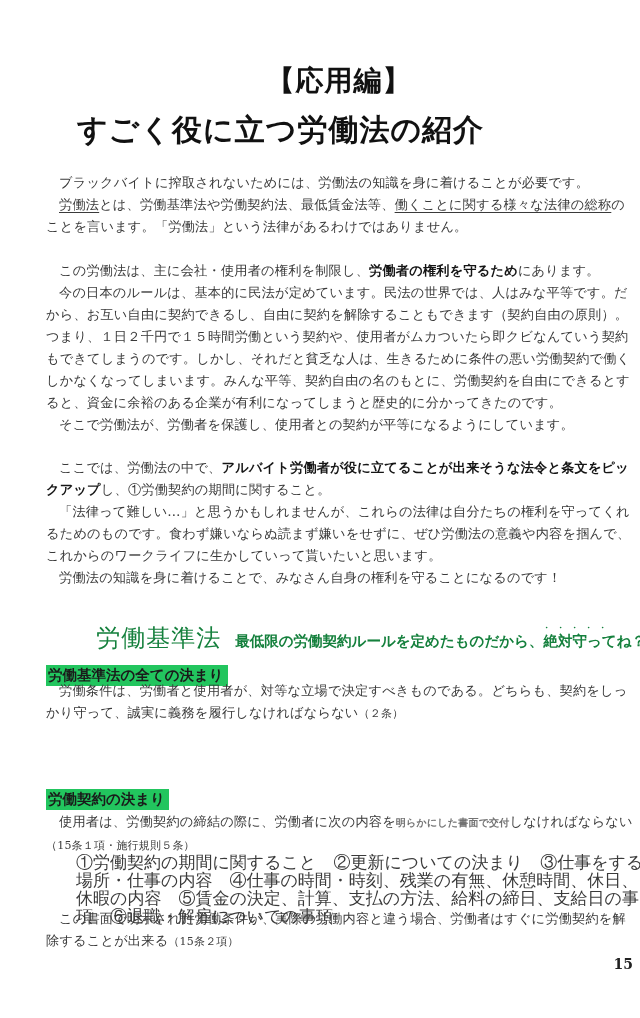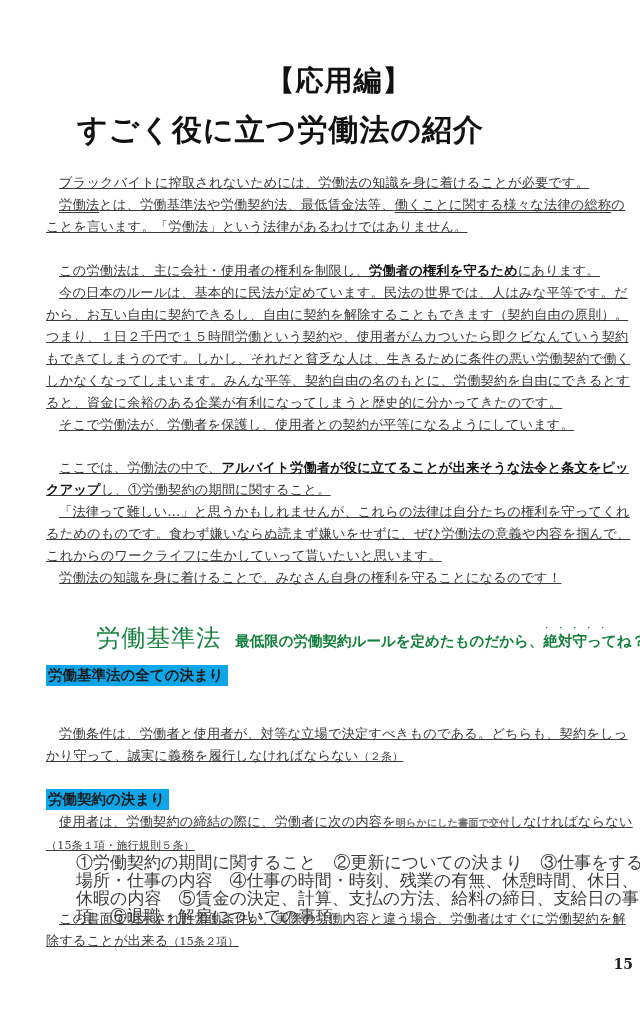--- a/index.html
+++ b/index.html
@@ -16,21 +16,20 @@
   }
   .title-main {
     position: absolute; left: 0; width: 523px; top: 110px; text-align: center;
     font-family: "DejaVu Sans", "Liberation Sans", sans-serif;
     font-weight: bold; font-size: 30px; color: #111; letter-spacing: 1px;
   }
   .para {
     position: absolute; left: 27px; width: 590px;
     font-size: 13.2px; line-height: 22px; color: #3a3a3a;
     letter-spacing: 0.2px;
-    text-decoration: underline;
   }
   .para p { margin: 0; text-indent: 13px; }
   .u { text-decoration: underline; text-underline-offset: 3px; }
   .bs { font-weight: bold; color: #151515; font-family: "DejaVu Sans", "Liberation Sans", sans-serif; }
   .big-bold { font-weight: bold; color: #737373; font-family: "DejaVu Sans", "Liberation Sans", sans-serif; font-size: 10px; }
   .small { font-size: 11px; }
   .section-heading {
     position: absolute; left: 27px; top: 622px; width: 600px;
     font-family: Liberation Serif, serif; color: #15803d;
     white-space: nowrap;
@@ -40,21 +39,21 @@
   .section-heading .h-sub { font-size: 14.5px; font-weight: bold; margin-left: 14px; }
   .dotted { position: relative; }
   .dotted::before {
     content: "・・・・・"; position: absolute; left: -2px; top: -12px;
     font-size: 10px; letter-spacing: 4px; font-weight: normal;
   }
   .sub-heading {
     position: absolute; left: 27px;
     font-family: "DejaVu Sans", "Liberation Sans", sans-serif;
     font-weight: bold; font-size: 14.5px; color: #1a1a1a;
-    background: #0ea5e9; padding: 1px 4px 1px 2px;
+    background: #22c55e; padding: 1px 4px 1px 2px;
   }
   .list-block {
     position: absolute; left: 57px; width: 570px;
     font-size: 17px; line-height: 18px; color: #3a3a3a;
   }
   .page-number {
     position: absolute; right: 26px; top: 956px;
     font-family: "DejaVu Serif", "Liberation Serif", serif; font-weight: bold;
     font-size: 14px; color: #222;
   }
@@ -82,21 +81,21 @@
     <p><span>ここでは、労働法の中で、</span><span class="bs">アルバイト労働者が役に立てることが出来そうな法令と条文をピックアップ</span><span>し、①労働契約の期間に関すること。</span></p>
     <p>「法律って難しい…」と思うかもしれませんが、これらの法律は自分たちの権利を守ってくれるためのものです。食わず嫌いならぬ読まず嫌いをせずに、ぜひ労働法の意義や内容を掴んで、これからのワークライフに生かしていって貰いたいと思います。</p>
     <p>労働法の知識を身に着けることで、みなさん自身の権利を守ることになるのです！</p>
   </div>
 
   <div class="section-heading">
     <span class="h-main">労働基準法</span><span class="h-sub"><span>最低限の労働契約ルールを定めたものだから、</span><span class="dotted">絶対守ってね</span><span>？</span></span>
   </div>
 
   <div class="sub-heading" style="top:665px;">労働基準法の全ての決まり</div>
-  <div class="para" style="top:723px;">
+  <div class="para" style="top:680px;">
     <p><span>労働条件は、労働者と使用者が、対等な立場で決定すべきものである。どちらも、契約をしっかり守って、誠実に義務を履行しなければならない</span><span class="small">（２条）</span></p>
   </div>
 
   <div class="sub-heading" style="top:789px;">労働契約の決まり</div>
   <div class="para" style="top:811px;">
     <p><span>使用者は、労働契約の締結の際に、労働者に次の内容を</span><span class="big-bold">明らかにした書面で交付</span><span>しなければならない</span><span class="small">（15条１項・施行規則５条）</span></p>
   </div>
   <div class="list-block" style="top:853px;">①労働契約の期間に関すること　②更新についての決まり　③仕事をする場所・仕事の内容　④仕事の時間・時刻、残業の有無、休憩時間、休日、休暇の内容　⑤賃金の決定、計算、支払の方法、給料の締日、支給日の事項　⑥退職・解雇についての事項</div>
   <div class="para" style="top:908px;">
     <p><span>この書面で明示された労働条件が、実際の労働内容と違う場合、労働者はすぐに労働契約を解除することが出来る</span><span class="small">（15条２項）</span></p>

